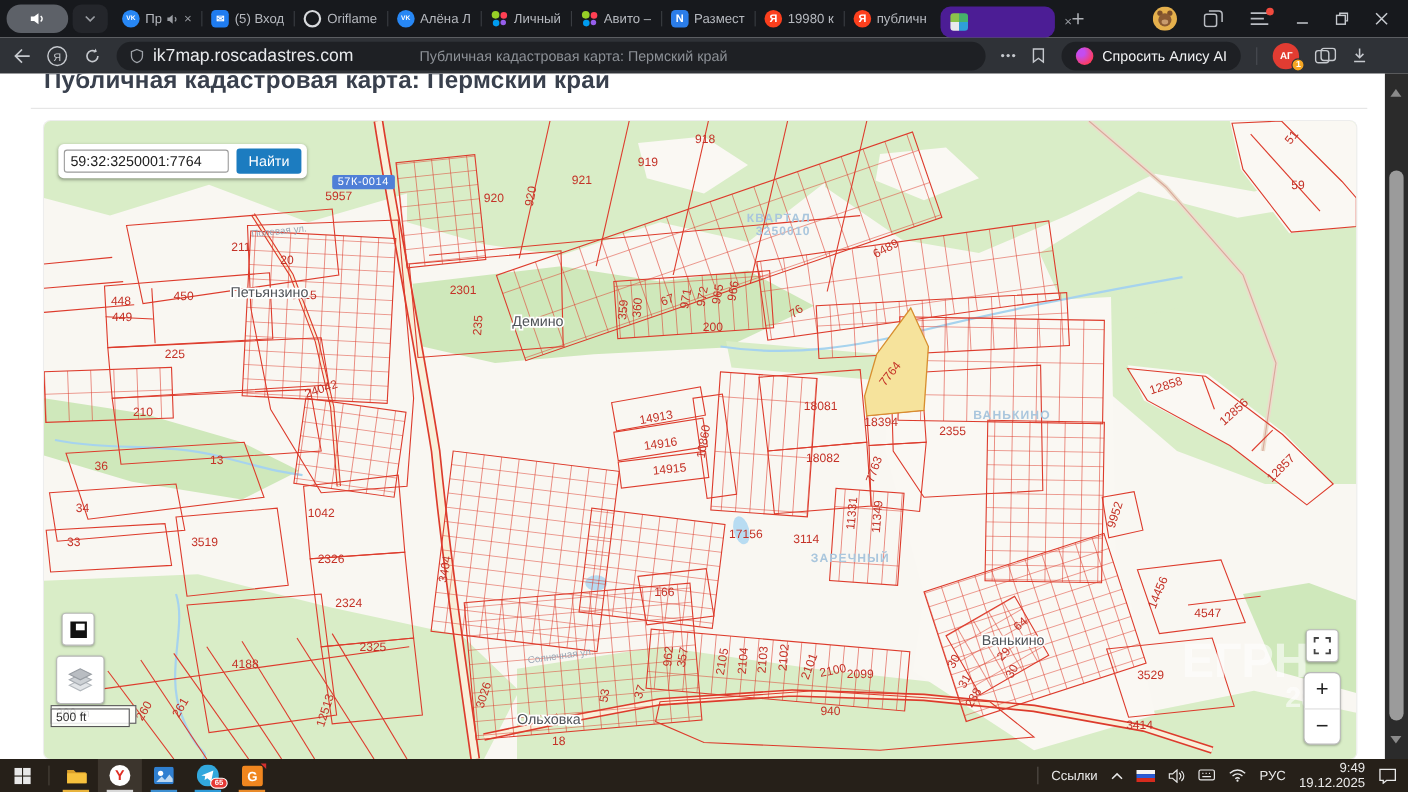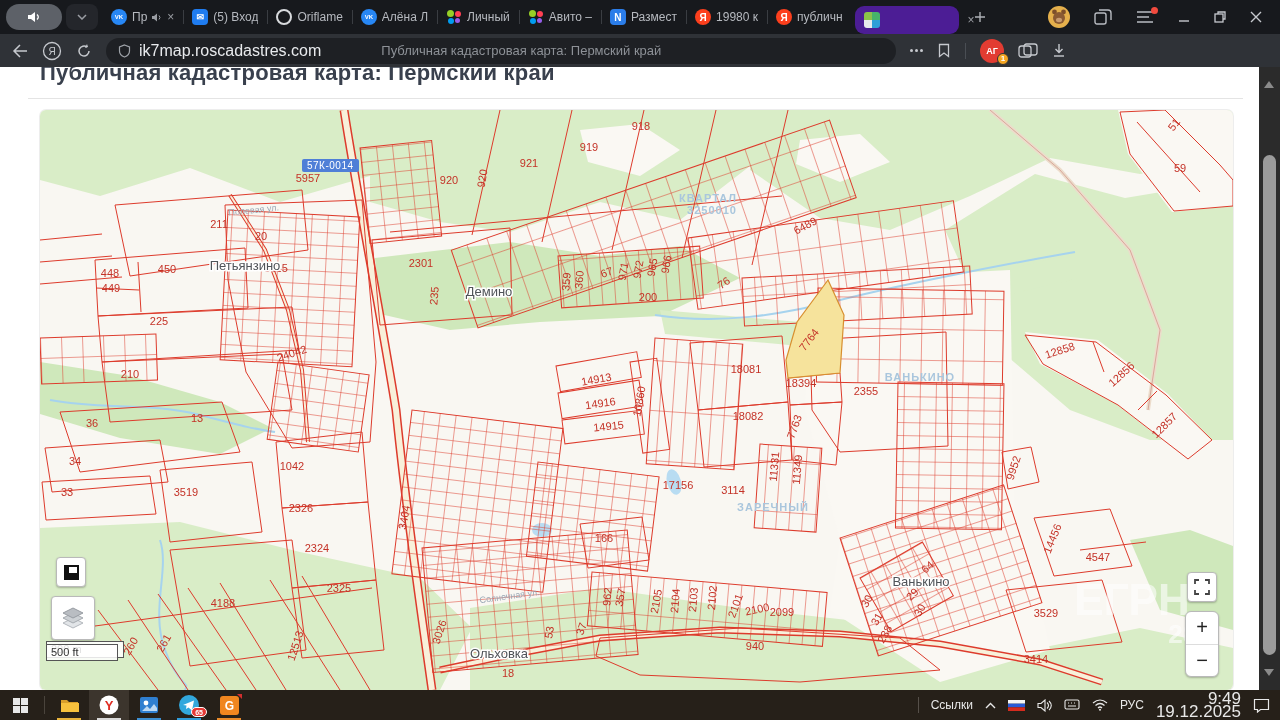--- a/index.html
+++ b/index.html
@@ -154,21 +154,21 @@
   
   #taskbar { position:absolute; left:0; bottom:0; width:1280px; height:30px; background:#262019;
     display:flex; align-items:center; z-index:10; }
   .tb-item { width:40px; height:30px; display:flex; align-items:center; justify-content:center;
     position:relative; flex:none; }
   .tb-item.active-app { background:#3c352d; }
   .tb-underline { position:absolute; bottom:0; left:8px; right:8px; height:2px; }
   .tb-divider { width:1px; height:18px; background:#4a443c; margin:0 4px; flex:none; }
   #taskbar-right { margin-left:auto; display:flex; align-items:center; gap:12px; padding-right:10px; color:#e8e8e8; }
   .tb-text { font-size:12px; }
-  #clock-block { text-align:right; font-size:17px; line-height:13px; }
+  #clock-block { text-align:right; font-size:12px; line-height:13px; }
   .tg-badge { position:absolute; right:2px; bottom:3px; background:#e53935; color:#fff;
     font-size:7px; font-weight:bold; border-radius:6px; padding:0 3px; height:10px;
     display:flex; align-items:center; border:1px solid #fff; }
   .g-corner { position:absolute; right:7px; top:4px; width:0; height:0;
     border-left:5px solid transparent; border-top:5px solid #d32f2f; }
 </style>
 </head>
 <body>
 
 <div id="tabbar">
@@ -328,20 +328,24 @@
   <span class="dots3">
       <i></i>
       <i></i>
       <i></i>
     </span>
   <span>
     <svg width="14" height="15" viewBox="0 0 14 15">
         <path d="M2.5 1.5h9v12l-4.5-3.5-4.5 3.5z" fill="none" stroke="#c6c9ce" stroke-width="1.3"></path>
       </svg>
   </span>
+  <div class="alice-pill">
+    <span class="alice-ball"></span>
+    <span>Спросить Алису AI</span>
+  </div>
   <span class="vdiv"></span>
   <span class="profile">
     <span>АГ</span>
     <span class="profile-badge">1</span>
   </span>
   <span>
     <svg width="20" height="16" viewBox="0 0 20 16">
         <rect x="1" y="3" width="12" height="11" rx="2.5" fill="none" stroke="#c6c9ce" stroke-width="1.3"></rect>
         <rect x="6" y="1" width="13" height="11" rx="2.5" fill="none" stroke="#c6c9ce" stroke-width="1.3"></rect>
       </svg>
@@ -578,20 +582,24 @@
         <text x="449" y="186" class="lpl">Демино</text>
         <text x="205" y="160" class="lpl">Петьянзино</text>
         <text x="459" y="548" class="lpl">Ольховка</text>
         <text x="881" y="476" class="lpl">Ванькино</text>
         <text x="1092" y="505" class="lw" font-size="44">ЕГРН</text>
         <text x="1150" y="533" class="lw" font-size="26">280</text>
       </svg>
 
     <div class="road-badge">57К-0014</div>
 
+    <div class="map-search">
+      <input value="59:32:3250001:7764" style="">
+      <button>Найти</button>
+    </div>
 
     <div class="sq-btn" id="extent-btn">
       <span class="extent-ic"></span>
     </div>
     <div class="sq-btn" id="layers-btn">
       <svg width="26" height="24" viewBox="0 0 26 24">
         <path d="M13 12l-10 5 10 5 10-5z" fill="#e2e5e8" stroke="#b3b8bd"></path>
         <path d="M13 7l-10 5 10 5 10-5z" fill="#cdd1d5" stroke="#a5aab0"></path>
         <path d="M13 2l-10 5 10 5 10-5z" fill="#b9bdc2" stroke="#979ca2"></path>
       </svg>

